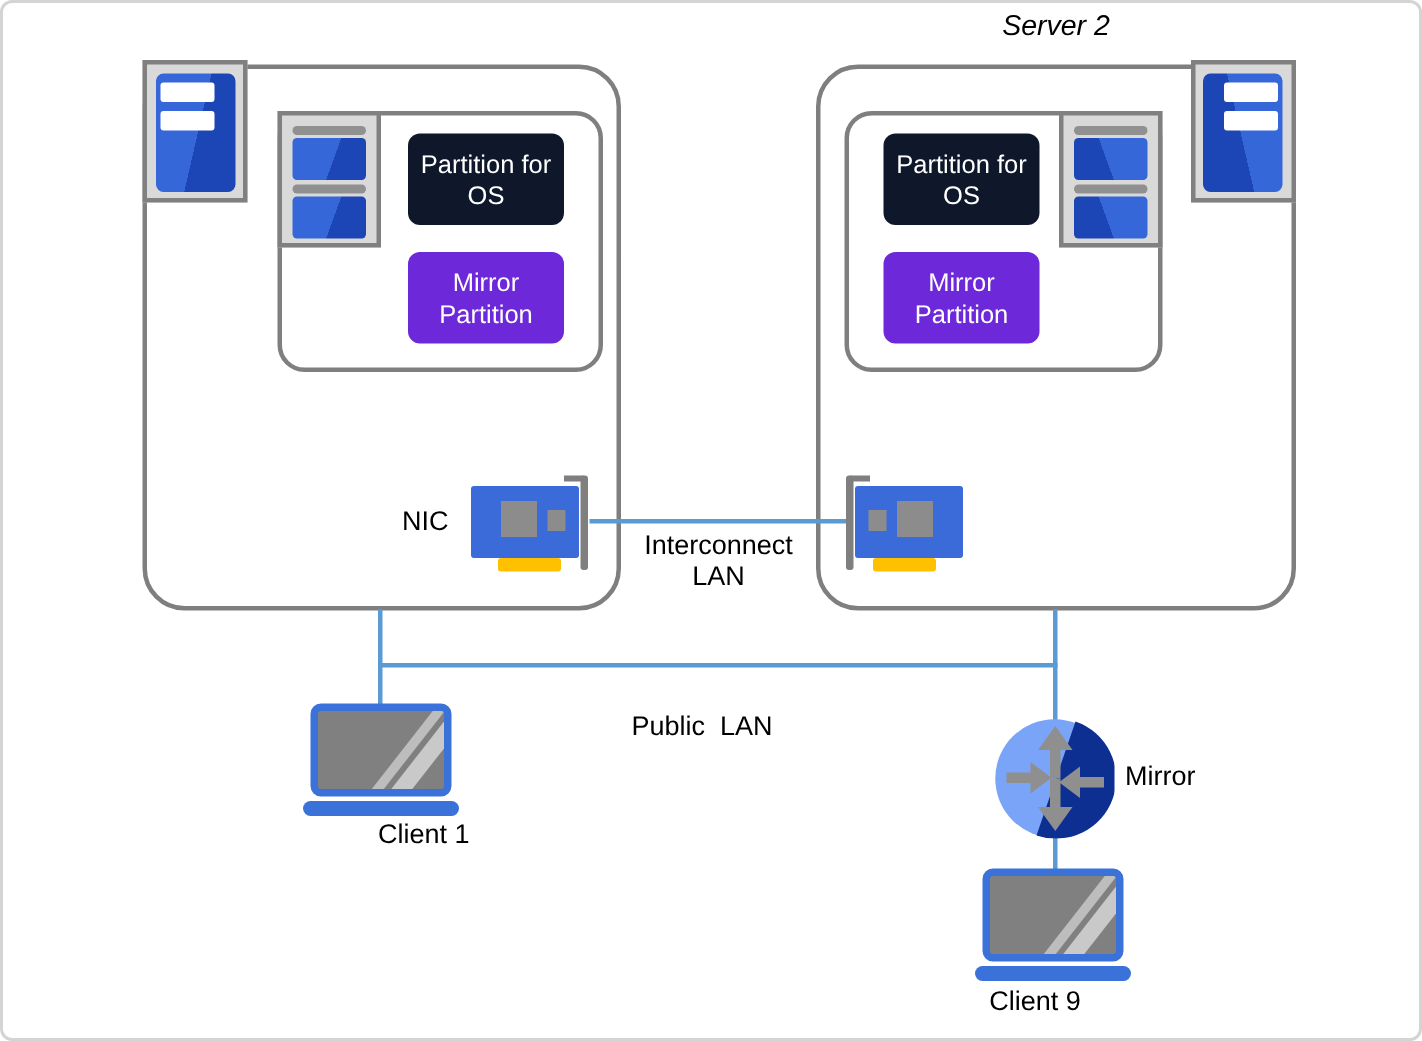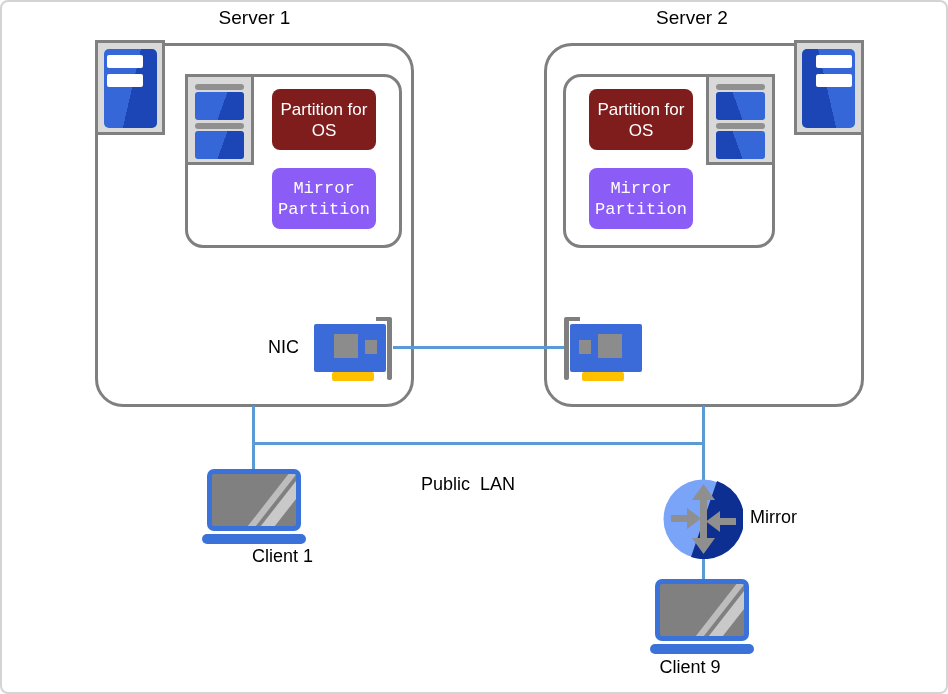--- a/index.html
+++ b/index.html
@@ -20,22 +20,22 @@
     background:linear-gradient(103deg,#3567d8 52%,#1c45b5 52%);}
   .tower .bar{position:absolute;left:9px;width:36px;height:13px;background:#fff;border-radius:2px;}
   
   .disk{position:absolute;width:69px;height:91px;background:#d9d9d9;border:3px solid #808080;}
   .disk .cap{position:absolute;left:7px;width:49px;height:6px;background:#909090;border-radius:3px;}
   .disk .platter{position:absolute;left:7px;width:49px;height:28px;border-radius:3px;
     background:linear-gradient(110deg,#3567d8 55%,#1c45b5 55%);}
   
   .part{position:absolute;width:104px;height:61px;border-radius:8px;color:#fff;font-size:17px;
     display:flex;align-items:center;justify-content:center;text-align:center;line-height:21px;}
-  .part.os{background:#7f1d1d;}
-  .part.mir{background:#8b5cf6;font-family:Liberation Mono, monospace;}
+  .part.os{background:#0f172a;}
+  .part.mir{background:#6d28d9;}
   
   .nic{position:absolute;width:80px;height:65px;}
   .nic .card{position:absolute;left:0;top:7px;width:72px;height:48px;background:#3a6bd8;border-radius:2px;}
   .nic .chip-big{position:absolute;left:20px;top:10px;width:24px;height:24px;background:#8c8c8c;}
   .nic .chip-small{position:absolute;left:51px;top:16px;width:12px;height:14px;background:#8c8c8c;}
   .nic .gold{position:absolute;left:18px;top:55px;width:42px;height:9px;background:#ffc000;border-radius:2px;}
   .nic .bracket{position:absolute;left:73px;top:0;width:5px;height:63px;background:#7f7f7f;border-radius:2px;}
   .nic .bracket-tab{position:absolute;left:62px;top:0;width:13px;height:4px;background:#7f7f7f;}
   .mirrored{transform:scaleX(-1);}
   
@@ -47,22 +47,21 @@
   .laptop .stripe{position:absolute;top:-10%;height:130%;transform:skewX(-38deg);}
   .laptop .base{position:absolute;left:0;top:65px;width:104px;height:10px;background:#3b72d9;border-radius:5px;}
   .pre{white-space:pre;}
   .preline{white-space:pre-line;}
 </style>
 </head>
 <body>
 
 <div class="canvas">
 
-  <div class="title" style="left:93px;top:5px;width:319px;">Server 1</div>
-  <div class="title" style="left:530px;top:5px;width:320px;">Server 2</div>
+  <div class="title" style="left:542px;top:5px;width:320px;font-style:italic;">Server 2</div>
 
   <div class="server-box" style="left:93px;top:41px;width:319px;height:364px;"></div>
   <div class="inner-box" style="left:183px;top:72px;width:217px;height:174px;"></div>
 
   <div class="tower" style="left:93px;top:38px;">
     <div class="body"></div>
     <div class="bar" style="top:12px;"></div>
     <div class="bar" style="top:31px;"></div>
   </div>
 
@@ -148,15 +147,17 @@
   <div class="laptop" style="left:648px;top:577px;">
     <div class="screen">
       <div class="stripe" style="left:54px;width:8px;background:#bdbdbd;"></div>
       <div class="stripe" style="left:67px;width:14px;background:#c9c9c9;"></div>
     </div>
     <div class="base"></div>
   </div>
   <div class="lbl" style="left:628px;top:655px;width:120px;text-align:center;">Client 9</div>
 
   <div class="lbl" style="left:237px;top:335px;width:60px;text-align:right;">NIC</div>
+  <div class="lbl preline" style="left:397px;top:351px;width:160px;text-align:center;line-height:21px;">Interconnect
+LAN</div>
   <div class="lbl pre" style="left:419px;top:472px;">Public  LAN</div>
 
 </div>
 
 </body></html>

